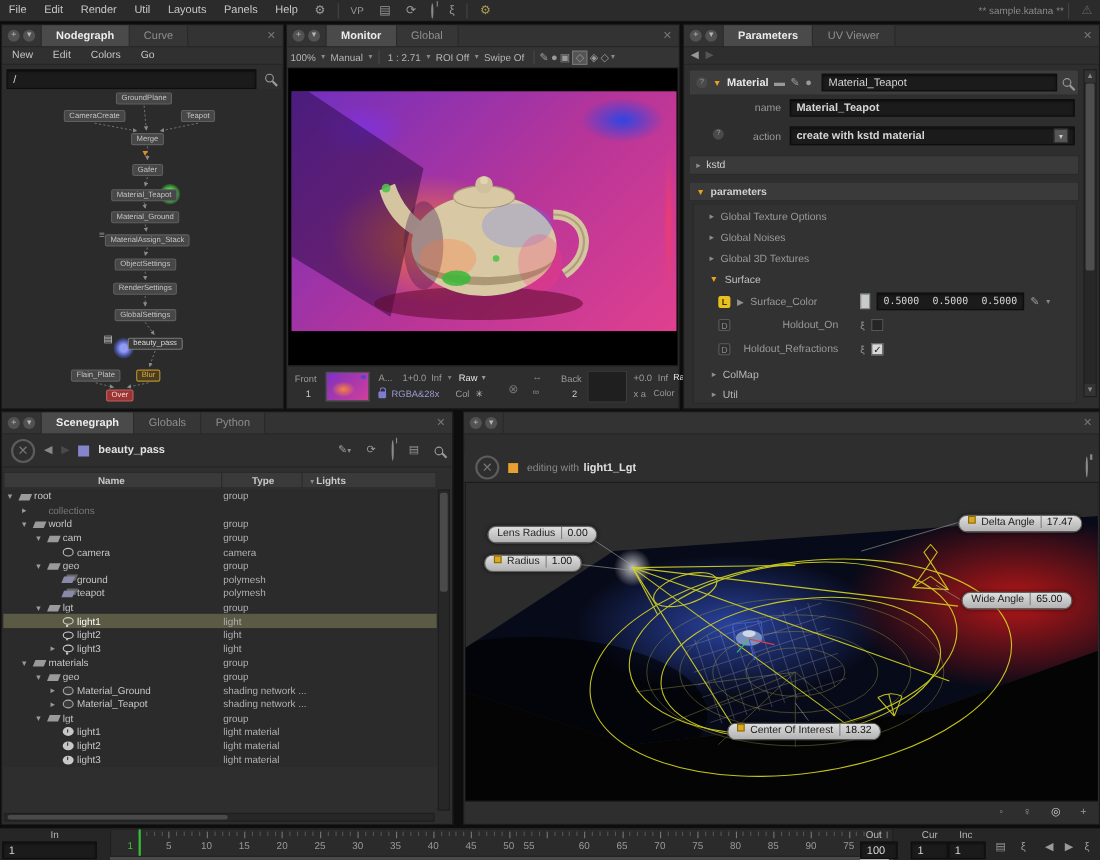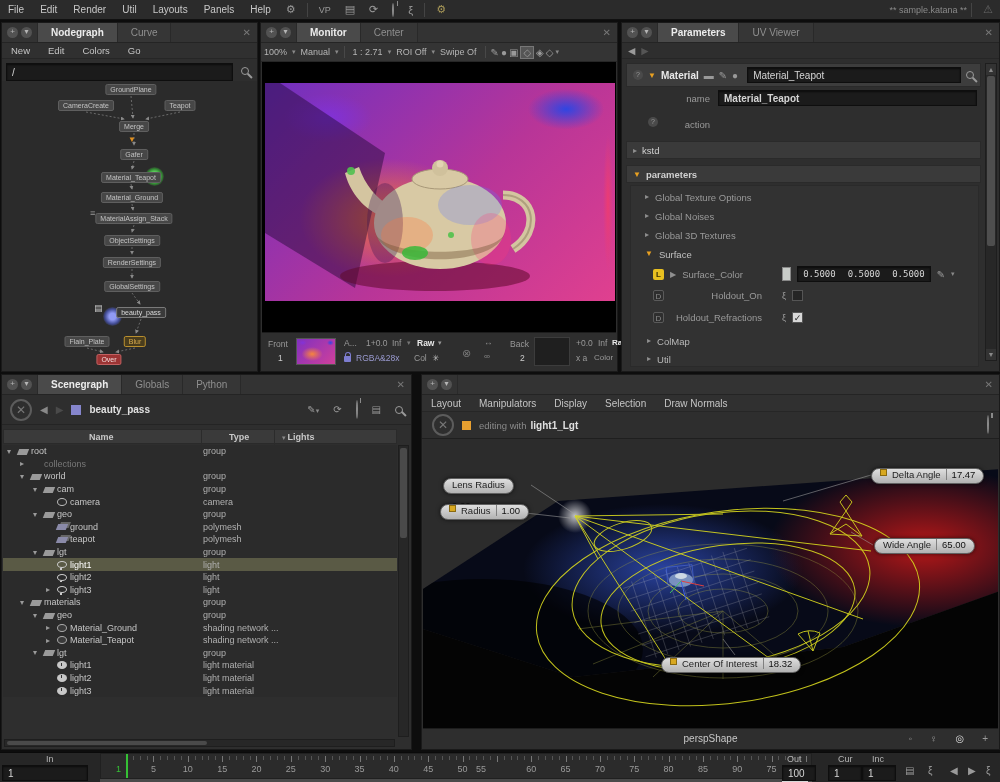--- a/index.html
+++ b/index.html
@@ -65,21 +65,21 @@
     background:
       radial-gradient(closest-side at 35% 62%,rgba(255,130,40,.85),transparent 72%),
       radial-gradient(closest-side at 18% 16%,rgba(128,50,220,.9),transparent 70%),
       radial-gradient(closest-side at 86% 12%,rgba(40,70,230,.95),transparent 78%),
       radial-gradient(closest-side at 98% 55%,rgba(240,60,110,.85),transparent 70%),
       radial-gradient(closest-side at 42% 100%,rgba(238,42,150,.95),transparent 80%),
       linear-gradient(135deg,#7030c0,#b83598 55%,#e0408f);}
   #mon-footer{position:absolute;left:1px;bottom:1px;right:1px;height:38px;background:#2e2e2e;
               border-top:1px solid #1c1c1c;font-size:8.5px;}
   .mf{position:absolute;color:#999;}
-  .mf.b{color:#e8e8e8;font-weight:bold;}
+  .mf.b{color:#e8e8e8;font-weight:normal;}
   #mon-thumb{position:absolute;left:34px;top:5px;width:40px;height:27px;border:1px solid #555;
     background:
       radial-gradient(closest-side at 40% 60%,rgba(255,140,50,.9),transparent 70%),
       radial-gradient(closest-side at 15% 15%,rgba(130,50,220,.9),transparent 70%),
       radial-gradient(closest-side at 88% 15%,rgba(45,70,230,.95),transparent 75%),
       linear-gradient(135deg,#8030c0,#d0409a);}
   .lock{display:inline-block;width:7px;height:6px;background:#7d7dd0;border-radius:1px;position:relative;margin-right:2px;}
   .lock::before{content:'';position:absolute;left:1px;top:-4px;width:4px;height:4px;border:1px solid #7d7dd0;
                 border-bottom:none;border-radius:3px 3px 0 0;}
   
@@ -260,21 +260,21 @@
   </div>
 
   <div class="panel" id="panel-mon">
     <div class="tabbar">
       <span class="tabctl">
         <span class="cbtn">+</span>
         <span class="cbtn">▾</span>
       </span>
       <span id="mon-tabs" style="display:flex">
           <span class="tab active">Monitor</span>
-          <span class="tab">Center</span>
+          <span class="tab">Global</span>
         </span>
       <span class="tab-close">✕</span>
     </div>
     <div class="menurow" id="mon-toolbar">
       <span class="dd">100%</span>
         <span class="caret">▾</span>
       <span class="dd">Manual</span>
         <span class="caret">▾</span>
       <span style="width:1px;height:12px;background:#484848;margin:0 3px"></span>
       <span class="dd">1 : 2.71</span>
@@ -369,20 +369,24 @@
         <span>Material_Teapot</span>
       </span>
       <span class="mag"></span>
     </div>
     <span class="plabel" style="position:absolute;left:30px;top:70px;width:58px">name</span>
     <div class="field" style="position:absolute;left:96px;top:67px;right:22px;height:16px;font-weight:bold">
       <span>Material_Teapot</span>
     </div>
     <span class="qmark" style="position:absolute;left:26px;top:94px">?</span>
     <span class="plabel" style="position:absolute;left:30px;top:96px;width:58px">action</span>
+    <div class="field" style="position:absolute;left:96px;top:92px;right:22px;height:17px;font-weight:bold">
+      <span>create with kstd material</span>
+      <span style="margin-left:auto;background:#565656;border:1px solid #333;width:13px;height:13px;text-align:center;font-size:7px;line-height:13px;color:#ccc">▾</span>
+    </div>
     <div class="grp" style="top:118px">
       <span class="tri-g">▸</span>
       <span>kstd</span>
     </div>
     <div class="grp" style="top:142px">
       <span class="tri-o">▼</span>
       <span style="font-weight:bold">parameters</span>
     </div>
     <div style="position:absolute;left:8px;right:20px;top:162px;height:182px;background:#323232;border:1px solid #2a2a2a">
       <div style="position:absolute;left:14px;top:6px;display:flex;gap:6px;color:#9a9a9a;font-size:9.5px">
@@ -647,27 +651,20 @@
   </div>
 
   <div class="panel" id="panel-vw">
     <div class="tabbar">
       <span class="tabctl">
         <span class="cbtn">+</span>
         <span class="cbtn">▾</span>
       </span>
       <span class="tab-close">✕</span>
     </div>
-    <div class="menurow" id="vw-menu">
-        <span class="menu-item">Layout</span>
-        <span class="menu-item">Manipulators</span>
-        <span class="menu-item">Display</span>
-        <span class="menu-item">Selection</span>
-        <span class="menu-item">Draw Normals</span>
-      </div>
     <div id="vw-edit">
       <span class="bigx">✕</span>
       <span style="width:9px;height:9px;background:#e8a030"></span>
       <span style="color:#8a8a8a;font-size:9.5px">editing with</span>
       <b style="color:#e0e0e0;font-size:10px;margin-left:-4px">light1_Lgt</b>
       <span style="margin-left:auto"><span class="power"></span></span>
     </div>
     <div id="vw-view">
       <svg width="577" height="290" viewBox="0 0 577 290">
         <defs>
@@ -753,21 +750,21 @@
         </g>
         <g stroke="#a0a0a0" stroke-width="0.7" opacity="0.8">
           <line x1="108" y1="46" x2="150" y2="74"></line>
           <line x1="85" y1="72" x2="147" y2="79"></line>
           <line x1="448" y1="36" x2="360" y2="62"></line>
           <line x1="450" y1="106" x2="428" y2="93"></line>
           <line x1="312" y1="216" x2="300" y2="200"></line>
         </g>
       </svg>
       <div id="hud-layer">
-          <div class="hud" style="left: 20px; top: 39px; flex-direction: column;">
+          <div class="hud" style="left: 20px; top: 39px;">
             <span class="lbl">Lens Radius</span>
             <span class="sep"></span>
             <span class="val">0.00</span>
           </div>
           <div class="hud" style="left: 17px; top: 65px;">
             <span class="sw"></span>
             <span class="lbl">Radius</span>
             <span class="sep"></span>
             <span class="val">1.00</span>
           </div>
@@ -784,21 +781,20 @@
           </div>
           <div class="hud" style="left: 238px; top: 218px;">
             <span class="sw"></span>
             <span class="lbl">Center Of Interest</span>
             <span class="sep"></span>
             <span class="val">18.32</span>
           </div>
         </div>
     </div>
     <div id="vw-bar">
-      <span id="vw-shape">perspShape</span>
       <span style="margin-left:auto;display:flex;align-items:center;padding-right:10px">
         <span class="vwb-ico">◦</span>
         <span class="vwb-ico">♀</span>
         <span class="vwb-ico" style="color:#d8d8d8">◎</span>
         <span class="vwb-ico">+</span>
       </span>
     </div>
   </div>
 
   <div id="timeline">

